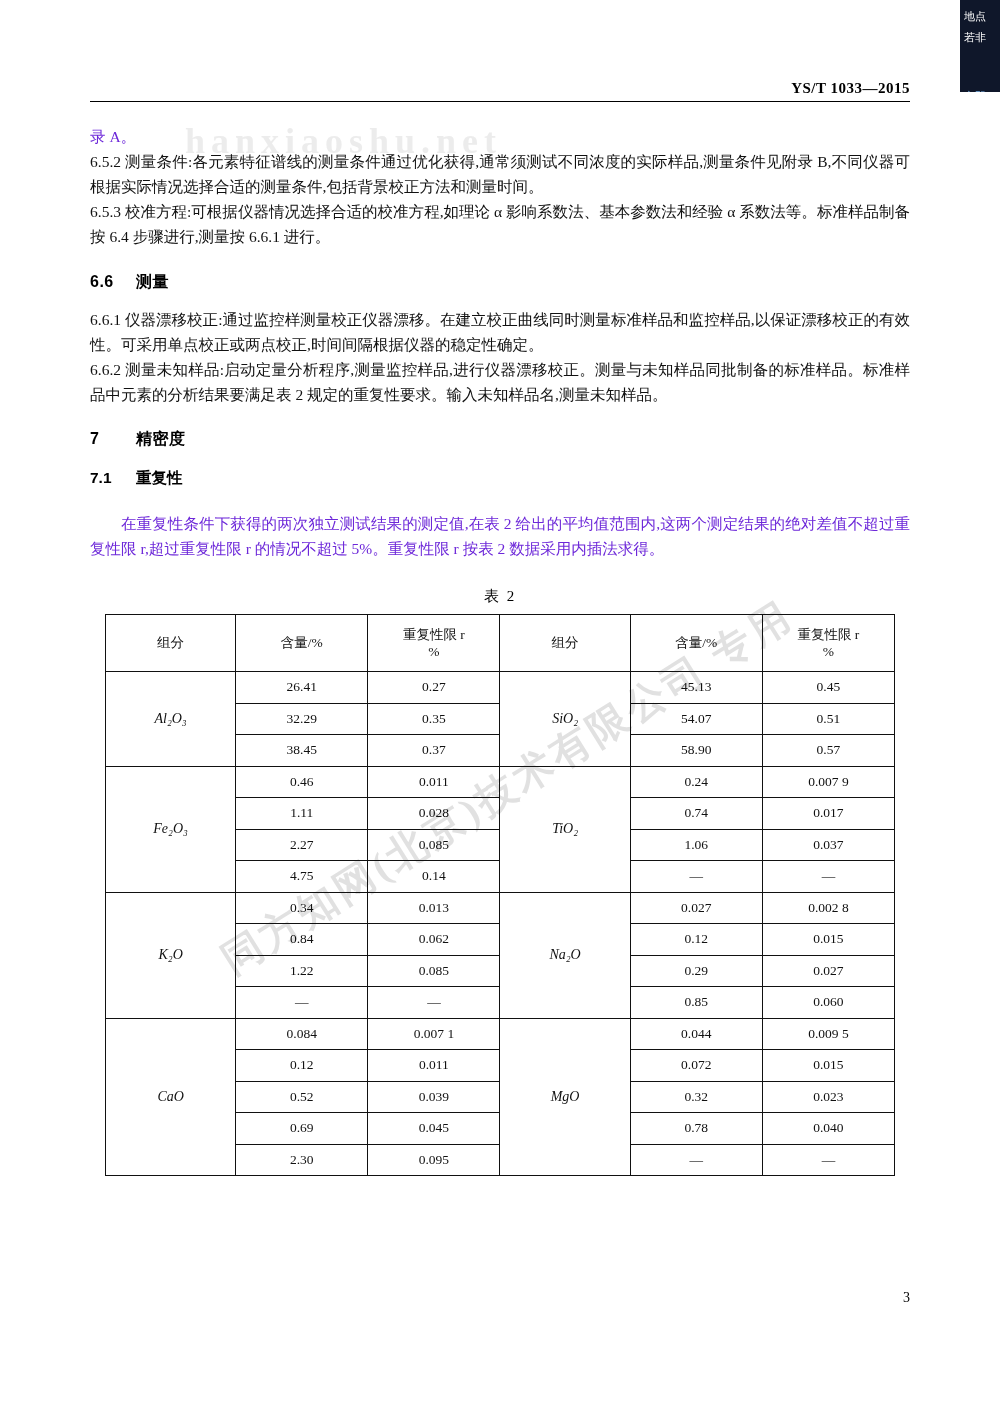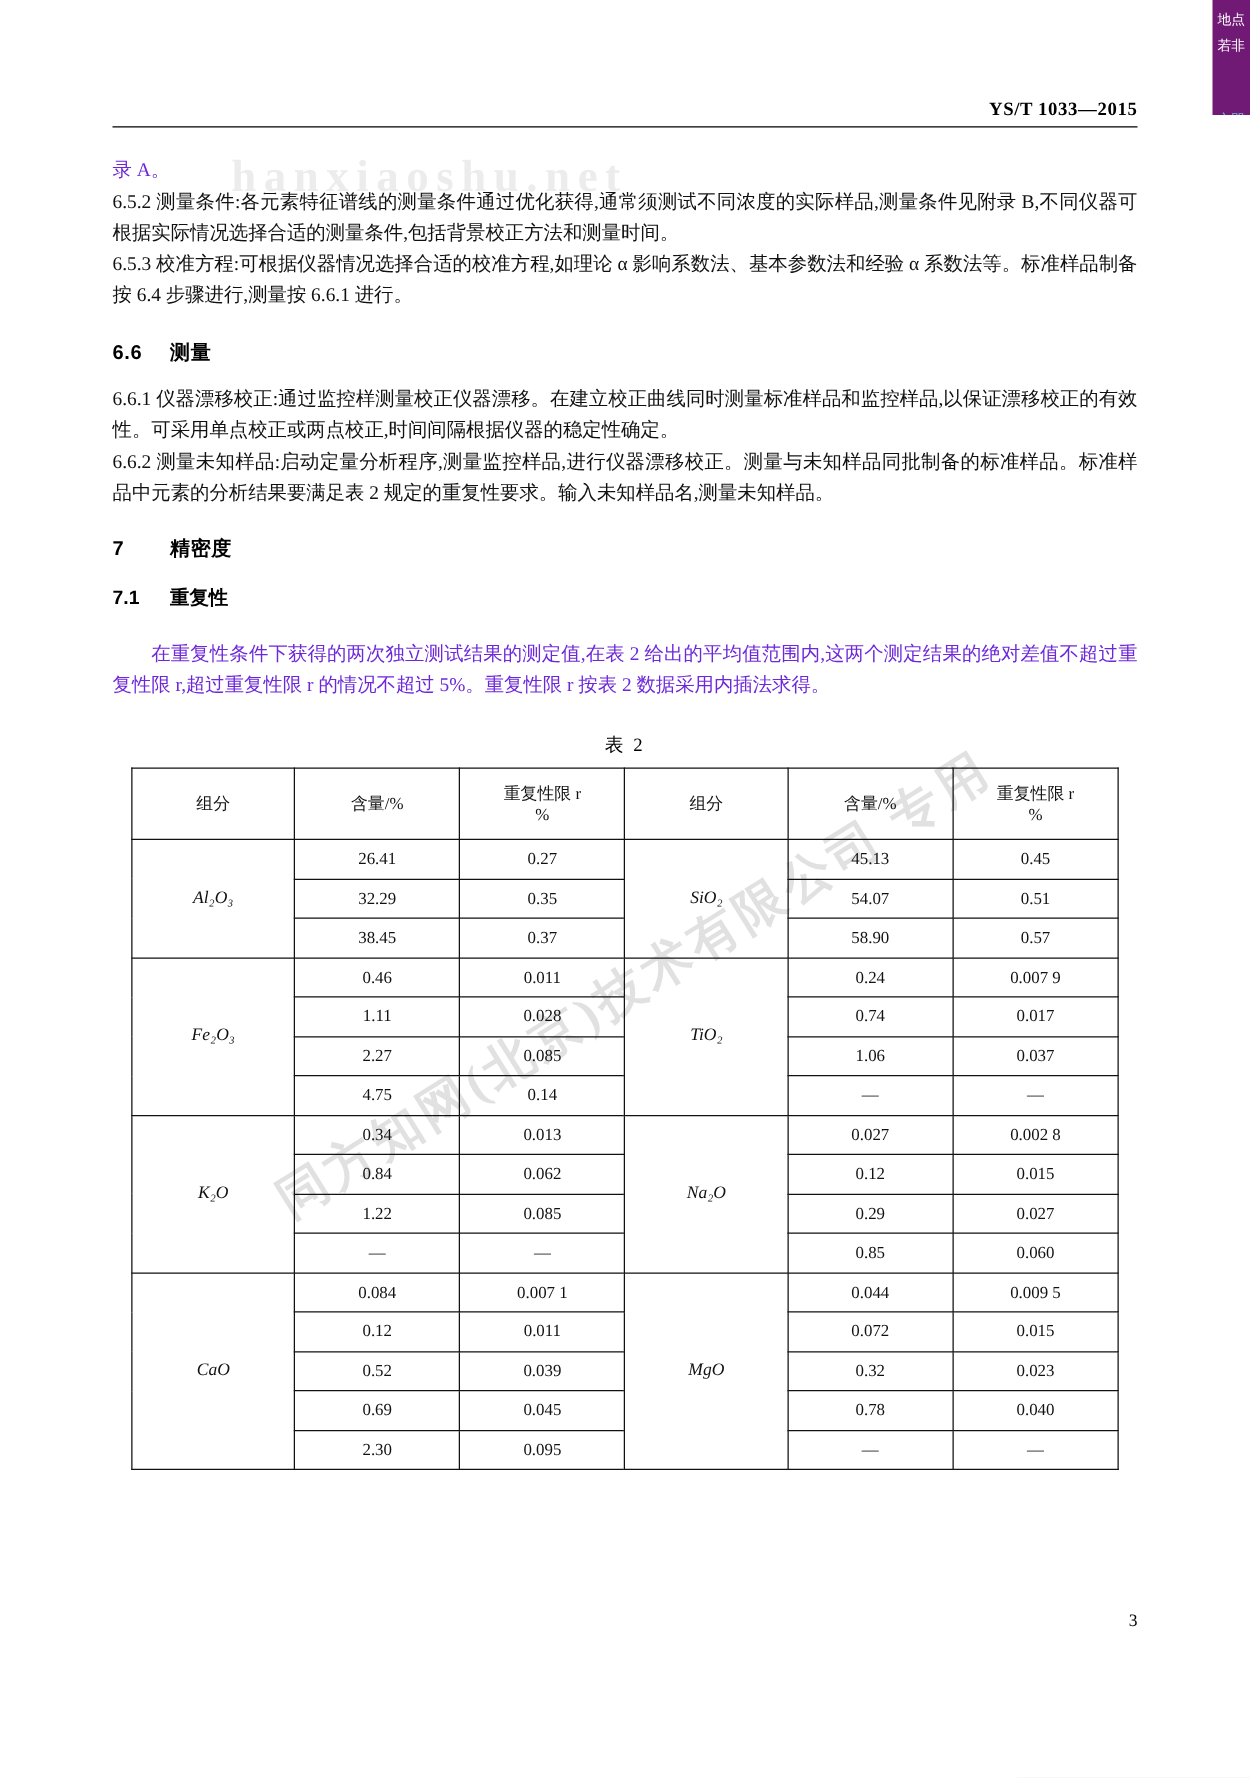--- a/index.html
+++ b/index.html
@@ -133,23 +133,23 @@
   .page-num {
     position: absolute;
     right: 90px;
     top: 1290px;
     font-size: 14px;
   }
   .popup {
     position: absolute;
     right: 0;
     top: 0;
-    width: 30px;
+    width: 40px;
     height: 92px;
-    background: #701a75;
+    background: #0f172a;
     color: #fff;
     font-size: 11px;
     font-family: "Liberation Sans", sans-serif;
     padding: 6px 4px 0 4px;
     box-sizing: border-box;
     line-height: 1.9;
     overflow: hidden;
   }
   .popup .link {
     color: #7fb6ea;

